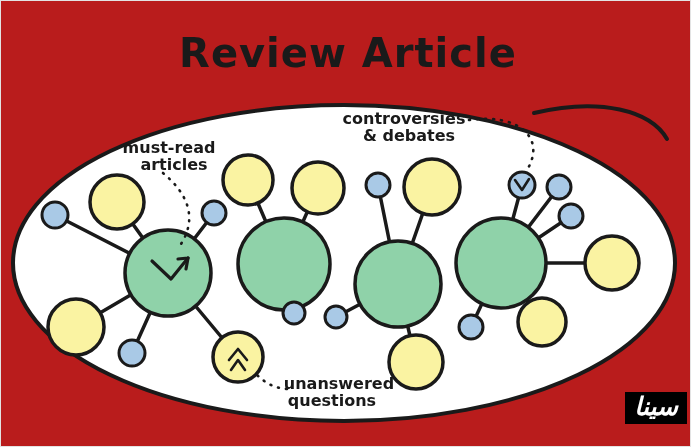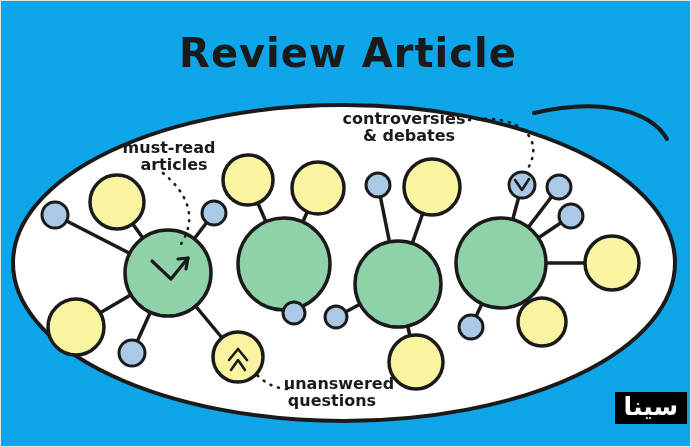--- a/index.html
+++ b/index.html
@@ -1,19 +1,19 @@
 <!DOCTYPE html>
 <html><head>
 <meta charset="utf-8">
 <style>
   html,body{margin:0;padding:0;background:#fff;}
   .page{
     position:relative;
     width:691px;height:447px;
-    background:#0ea5e9;
+    background:#b91c1c;
     border:1px solid #e3e3e3;
     box-sizing:border-box;
     overflow:hidden;
     font-family:"DejaVu Sans", sans-serif;
   }
   svg{display:block;}
   .diagram-title{
     font-family:"DejaVu Sans", sans-serif;
     font-weight:bold;
     font-size:40px;
@@ -27,20 +27,21 @@
     fill:#1a1a1a;
   }
   .watermark{
     position:absolute;
     right:3px;
     bottom:22px;
     display:flex;
     flex-direction:row;
     align-items:flex-end;
     gap:15px;
+    font-style:italic;
   }
   .watermark .wm-line{
     background:#000;
     color:#fff;
     font-family:"DejaVu Sans", sans-serif;
     font-weight:bold;
     padding:1px 9px 4px 9px;
     line-height:1.1;
   }
   .wm-1{font-size:25px;}

